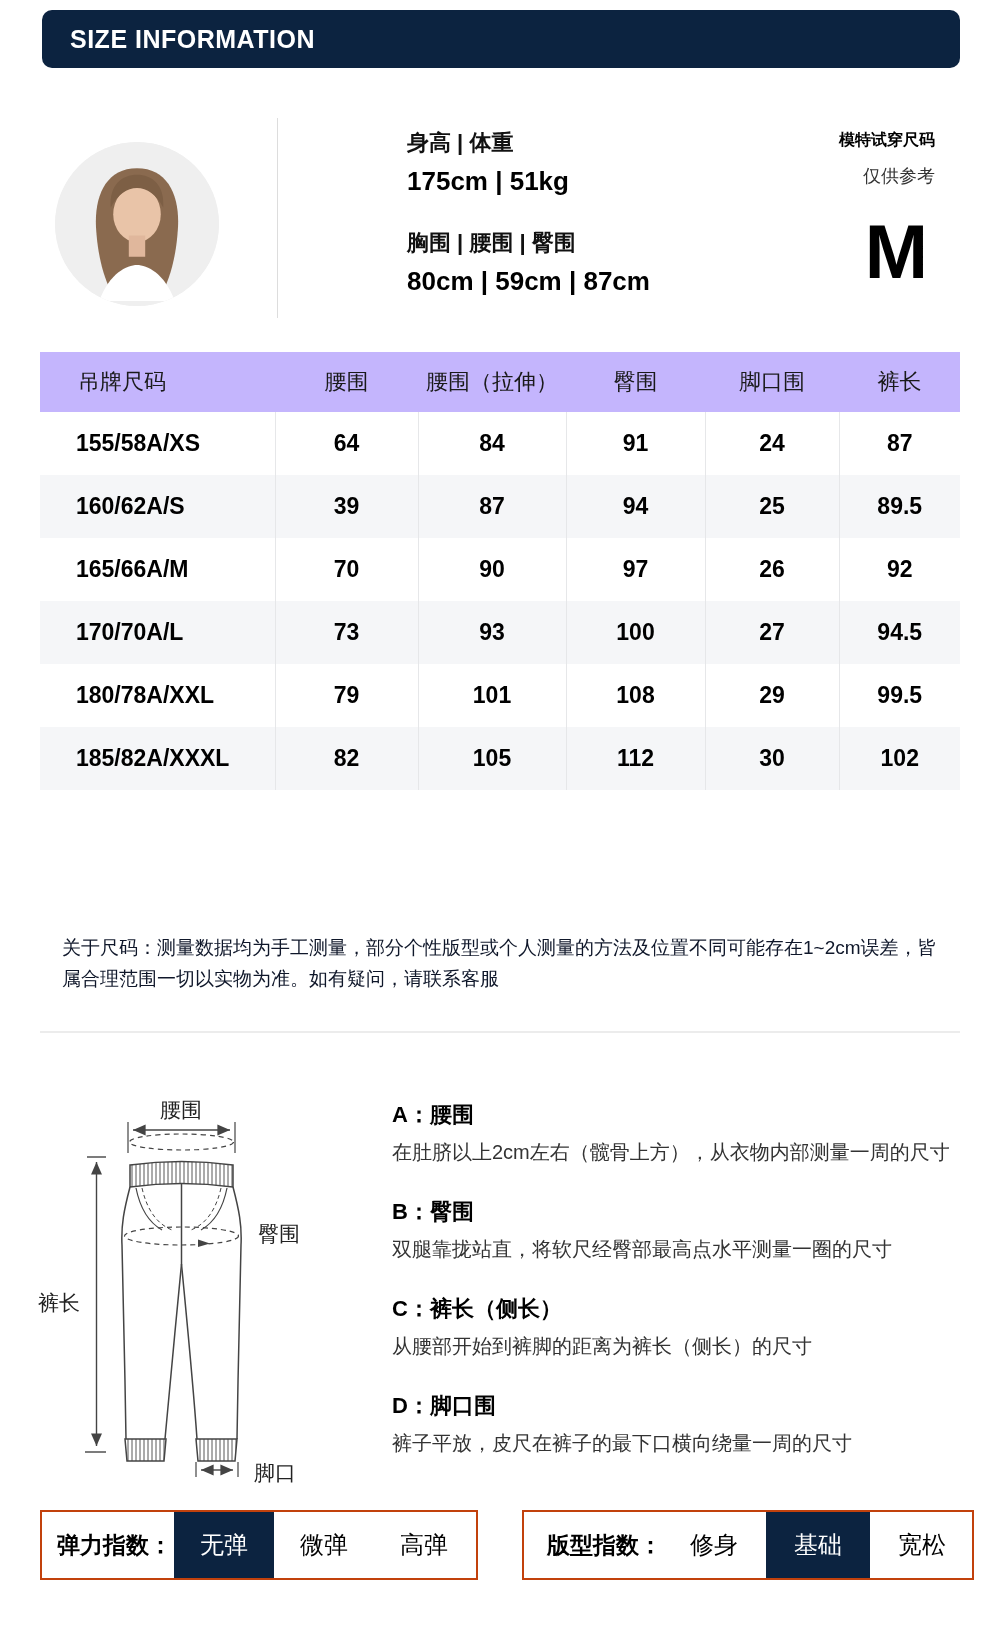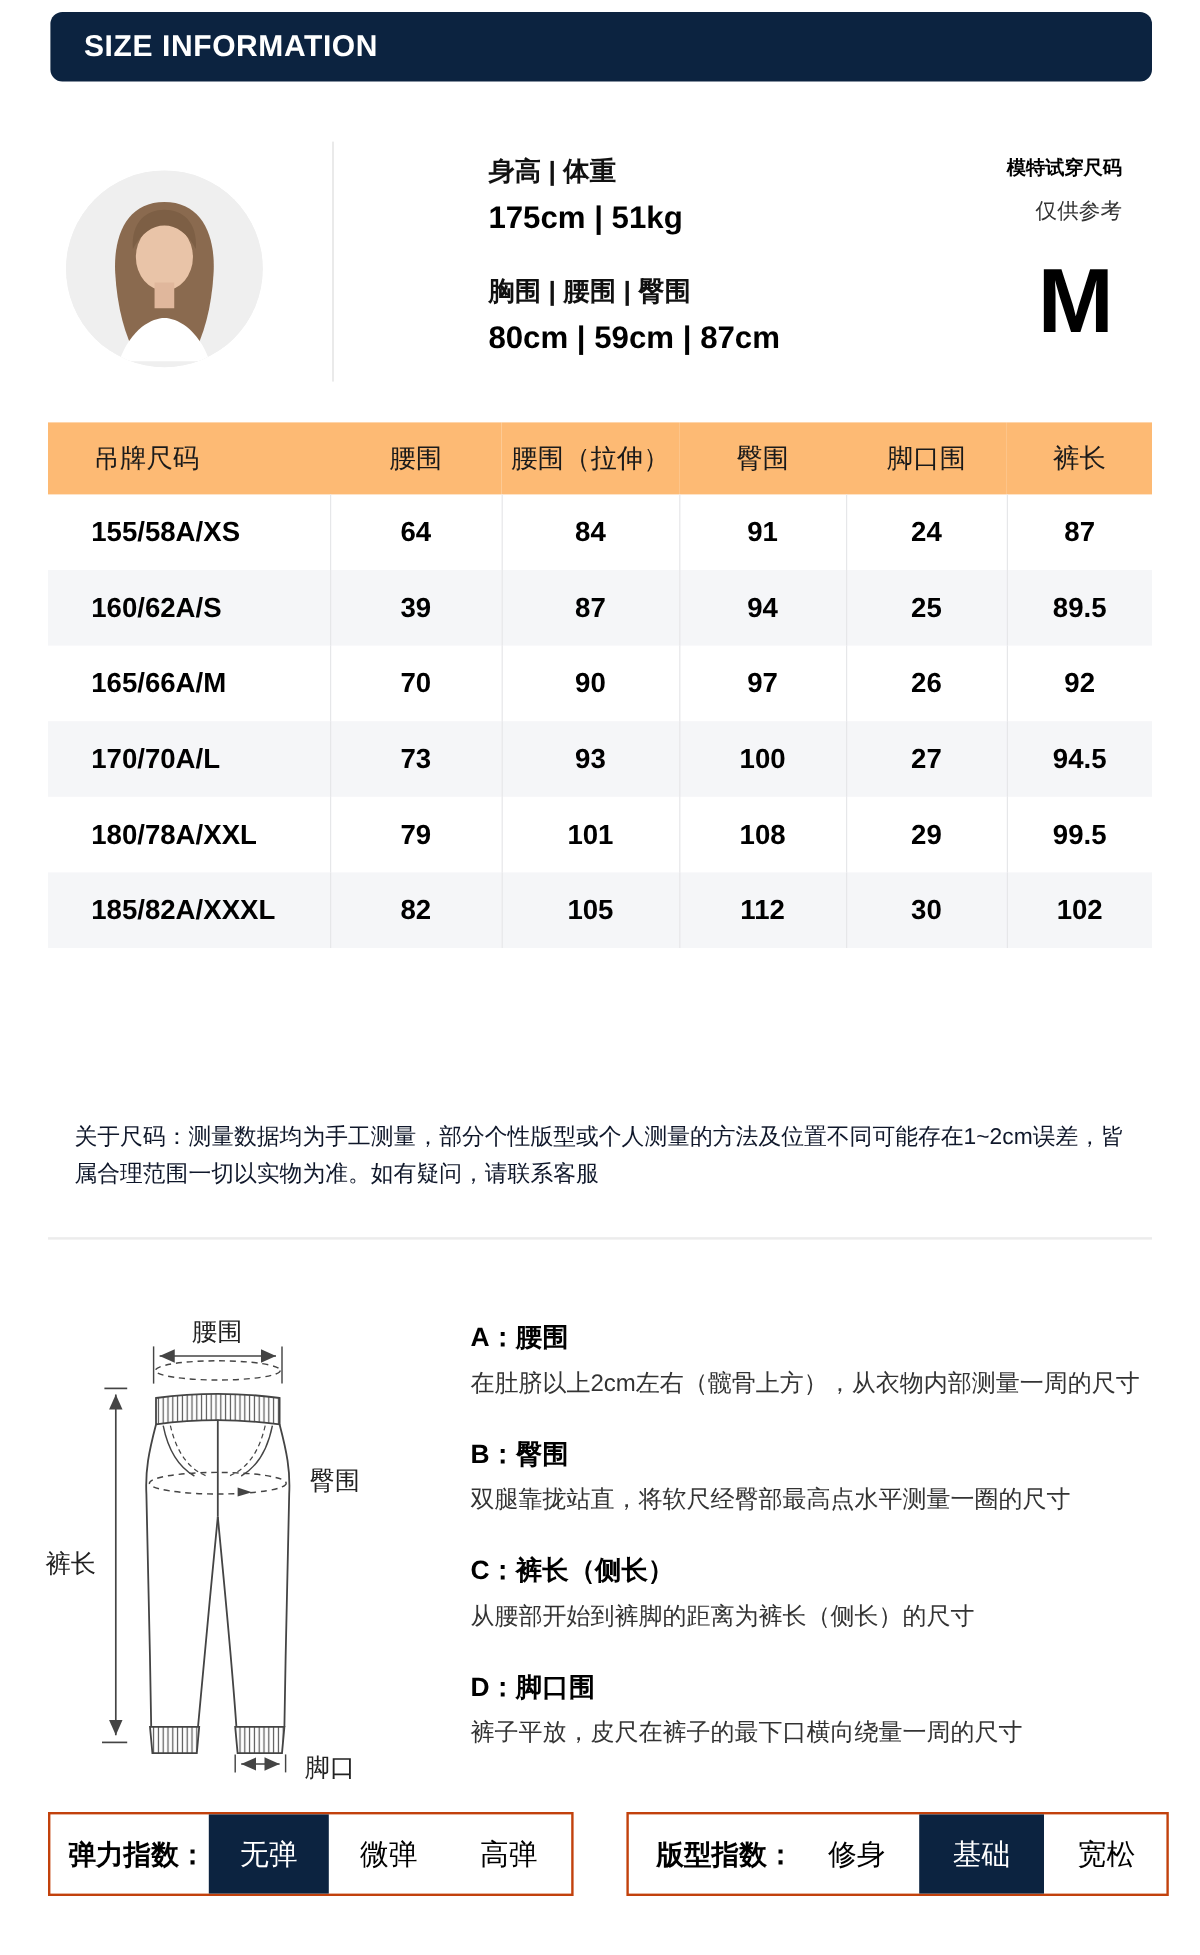--- a/index.html
+++ b/index.html
@@ -32,21 +32,21 @@
 
   
   .size-table {
     position: absolute; left: 40px; top: 352px; width: 920px;
     border-collapse: collapse; table-layout: fixed;
   }
   .size-table col.c1 { width: 235px; } .size-table col.c2 { width: 143px; }
   .size-table col.c3 { width: 148px; } .size-table col.c4 { width: 139px; }
   .size-table col.c5 { width: 134px; } .size-table col.c6 { width: 121px; }
   .size-table th {
-    background: #fdba74; height: 60px; font-size: 22px; font-weight: 500;
+    background: #c4b5fd; height: 60px; font-size: 22px; font-weight: 500;
     color: #1a1a1a; text-align: center;
   }
   .size-table th:first-child { text-align: left; padding-left: 38px; }
   .size-table td {
     height: 63px; font-size: 23px; font-weight: 700; color: #000; text-align: center;
   }
   .size-table td:first-child { text-align: left; padding-left: 36px; }
   .size-table tbody td + td { border-left: 1px solid #e6e7e9; }
   .size-table tbody tr:nth-child(even) { background: #f5f6f8; }
 

